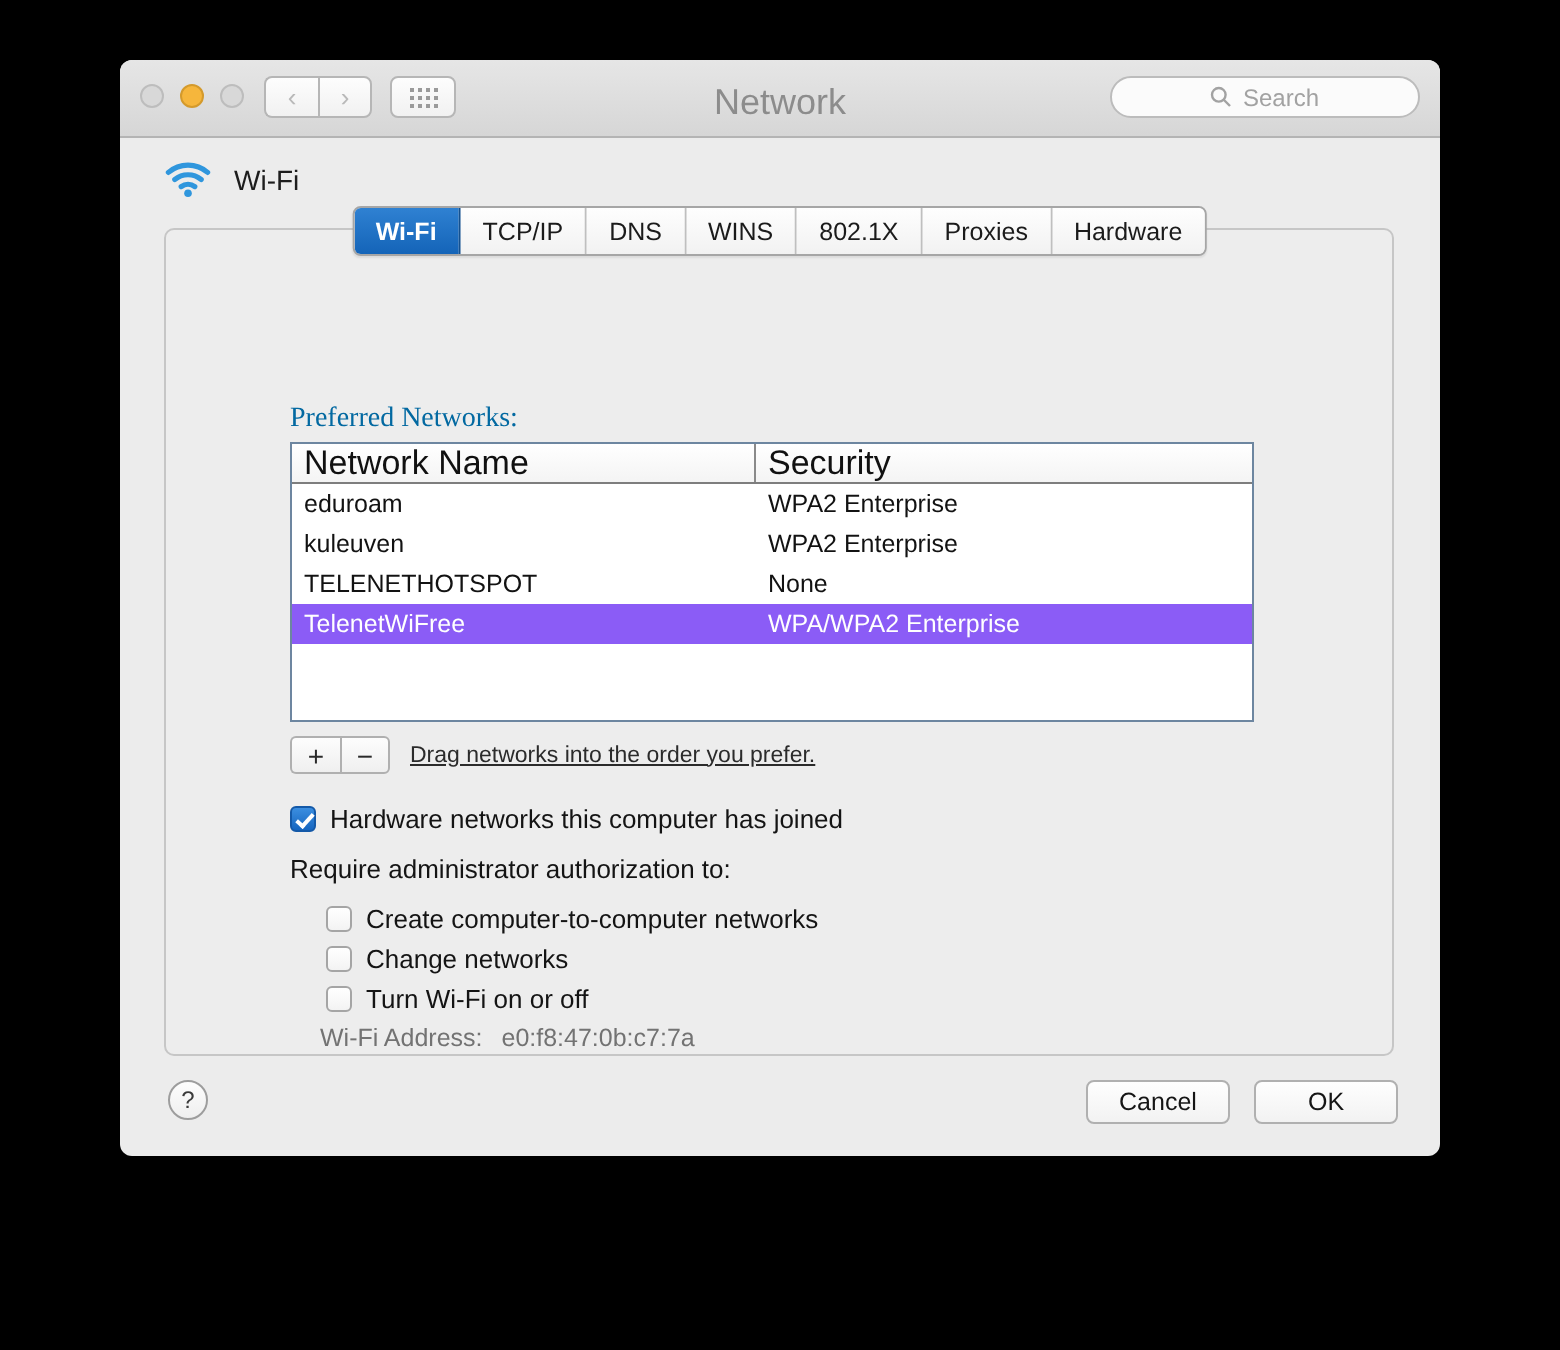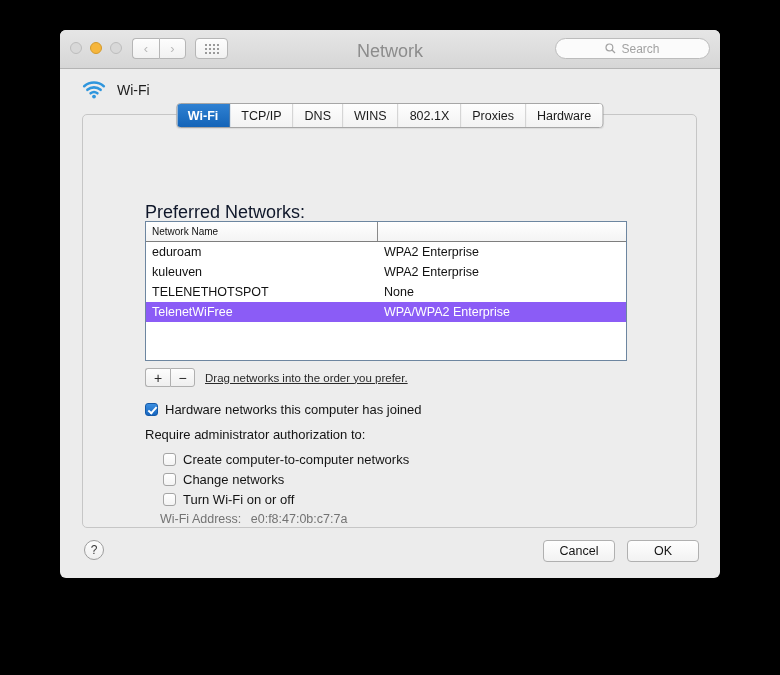--- a/index.html
+++ b/index.html
@@ -166,42 +166,43 @@
     color: #ffffff;
     font-weight: bold;
     border-right-color: #13508f;
   }
 
   
   .label-pref {
     position: absolute;
     left: 62px;
     top: 87px;
-    font-size: 18px;
-    color: #0f172a;
+    font-size: 14px;
+    color: #0369a1;
+    font-family: Liberation Serif, serif;
   }
 
   .table-wrap {
     position: absolute;
     left: 62px;
     top: 106px;
     width: 482px;
     height: 140px;
     background: #ffffff;
     border: 1px solid #6d86a0;
     box-sizing: border-box;
   }
   .thead {
     display: flex;
     height: 19px;
     background: linear-gradient(to bottom,#ffffff,#f4f4f4);
     border-bottom: 1px solid #7e7e7e;
   }
   .th {
-    font-size: 10px;
+    font-size: 17px;
     color: #111;
     display: flex; align-items: center;
     padding-left: 6px;
     box-sizing: border-box;
   }
   .th.c1 { width: 232px; border-right: 1px solid #8a8a8a; }
   .th.c2 { flex: 1; }
 
   .trow {
     display: flex;
@@ -388,20 +389,21 @@
       <div class="tab">802.1X</div>
       <div class="tab">Proxies</div>
       <div class="tab">Hardware</div>
     </div>
 
     <div class="label-pref">Preferred Networks:</div>
 
     <div class="table-wrap">
       <div class="thead">
         <div class="th c1">Network Name</div>
+        <div class="th c2">Security</div>
       </div>
       <div class="trow">
         <div class="cell1">eduroam</div>
         <div class="cell2">WPA2 Enterprise</div>
       </div>
       <div class="trow">
         <div class="cell1">kuleuven</div>
         <div class="cell2">WPA2 Enterprise</div>
       </div>
       <div class="trow">

